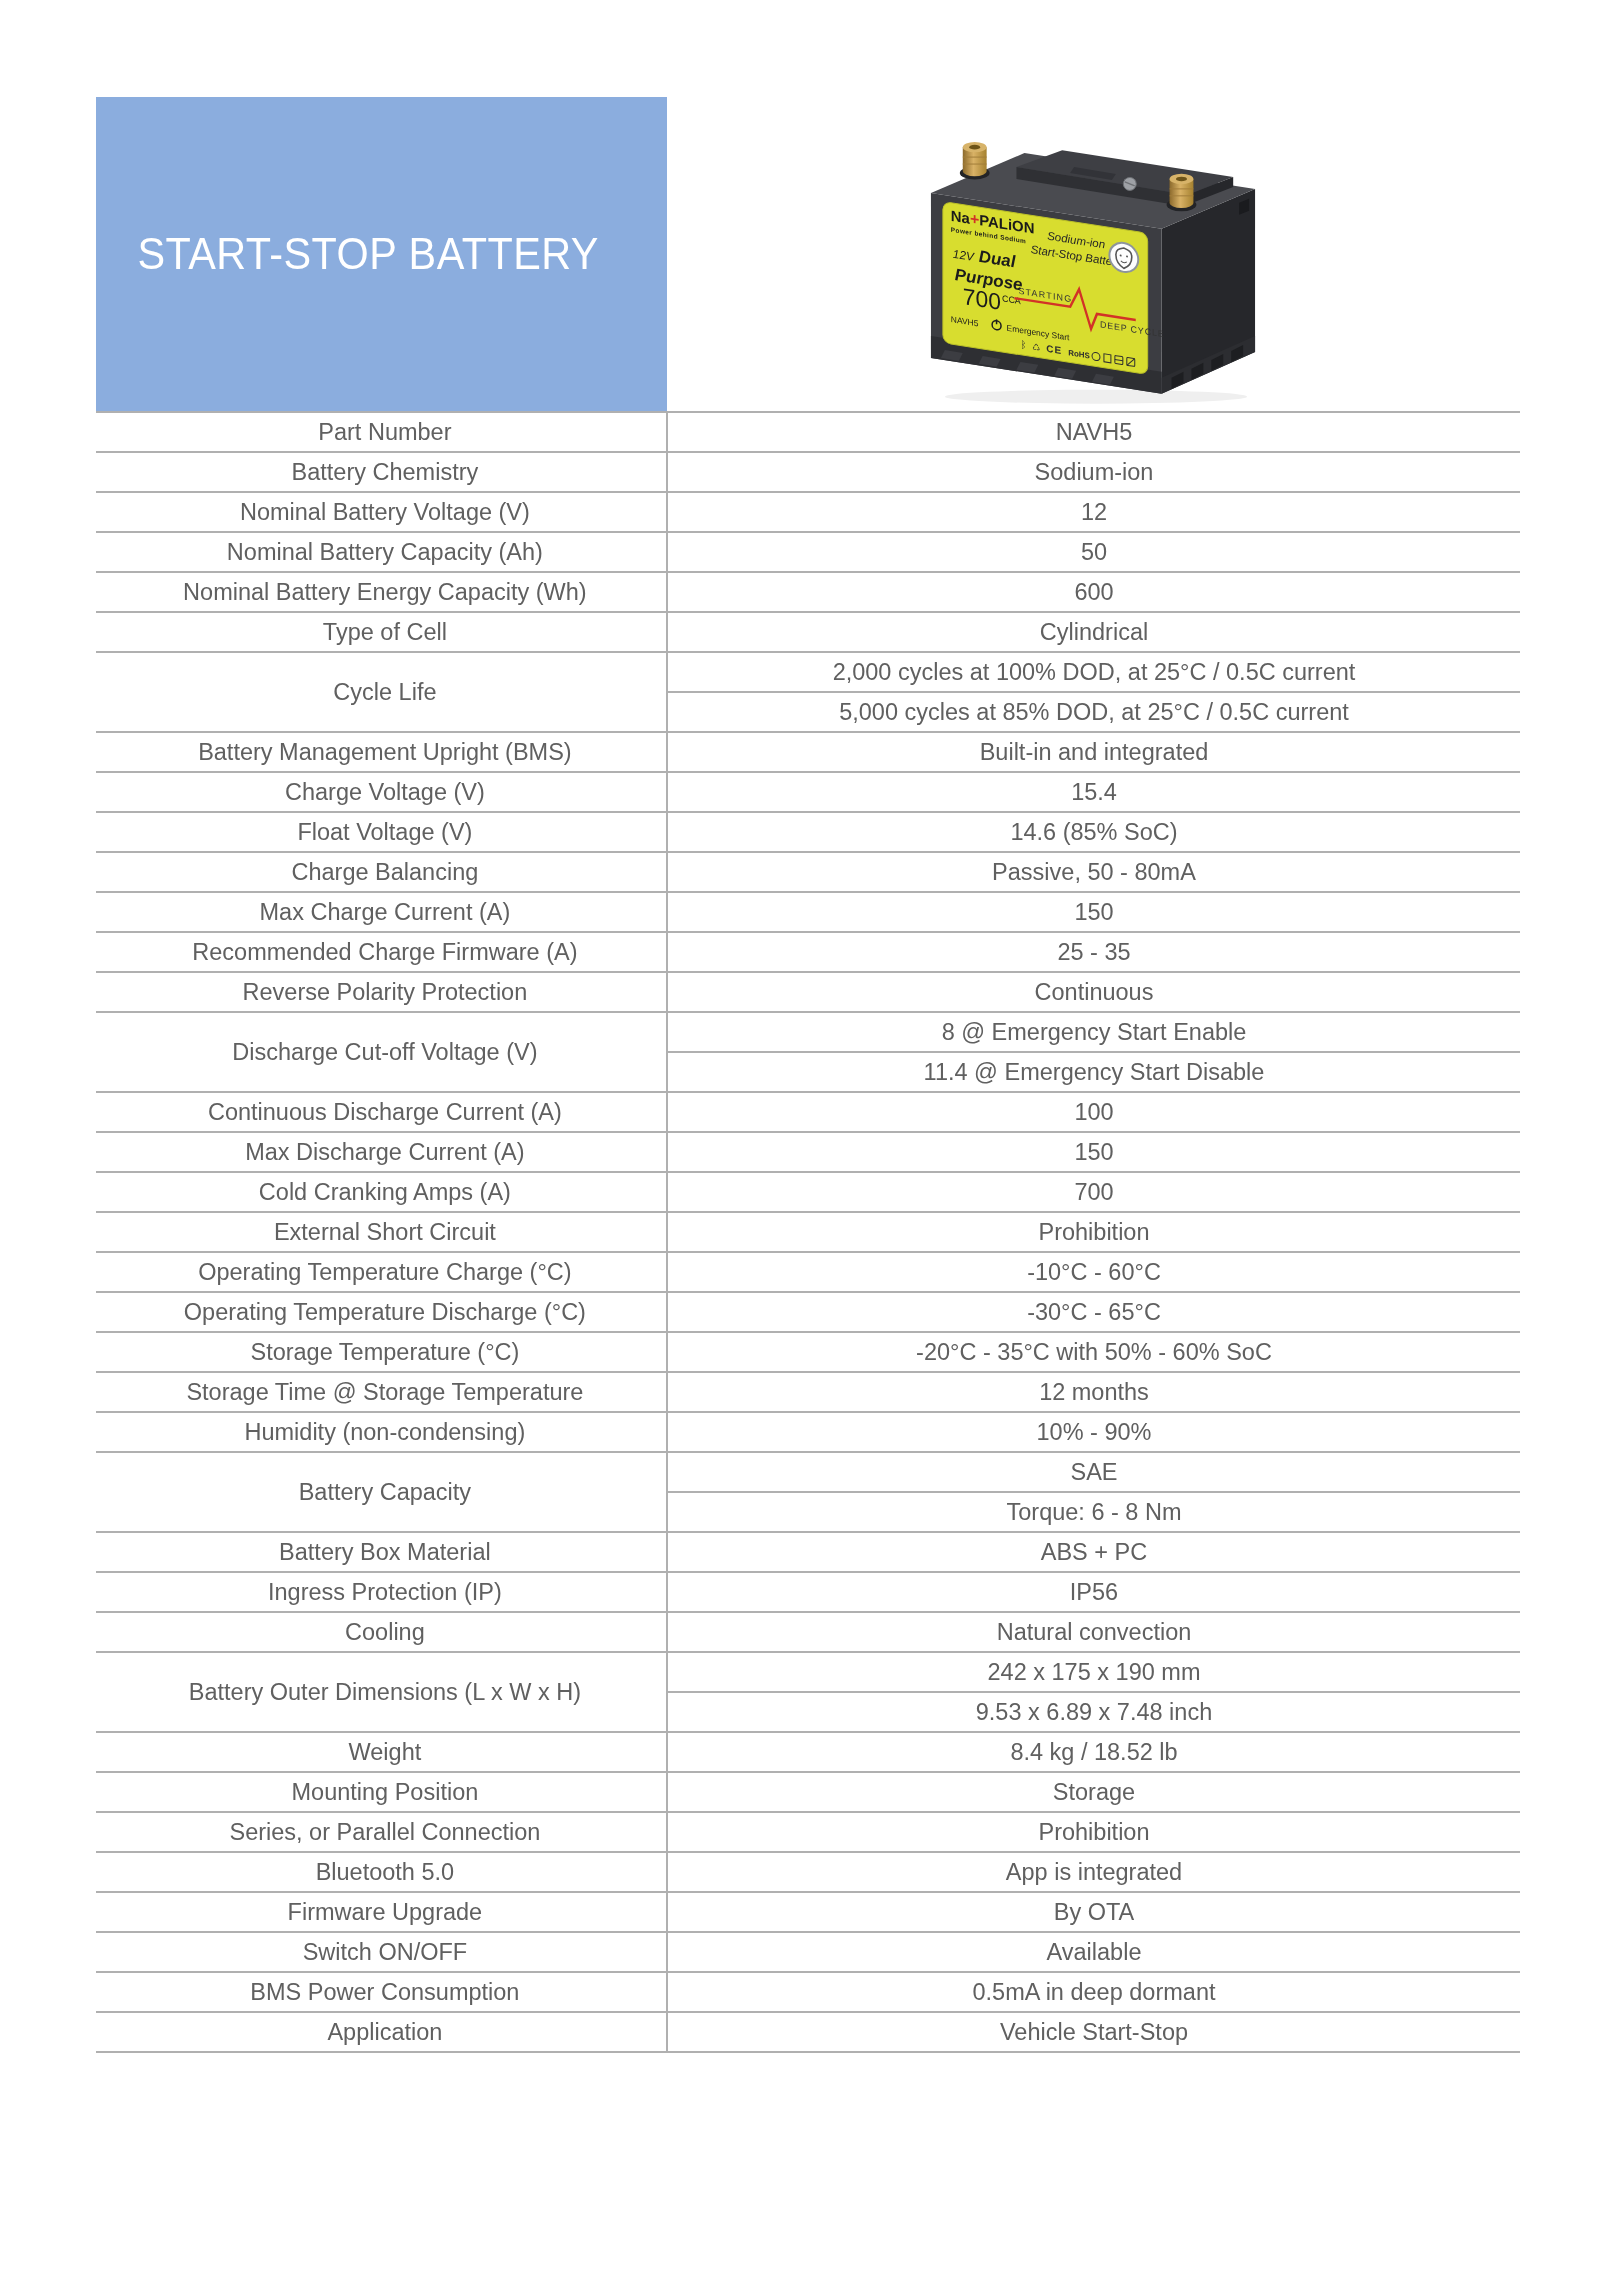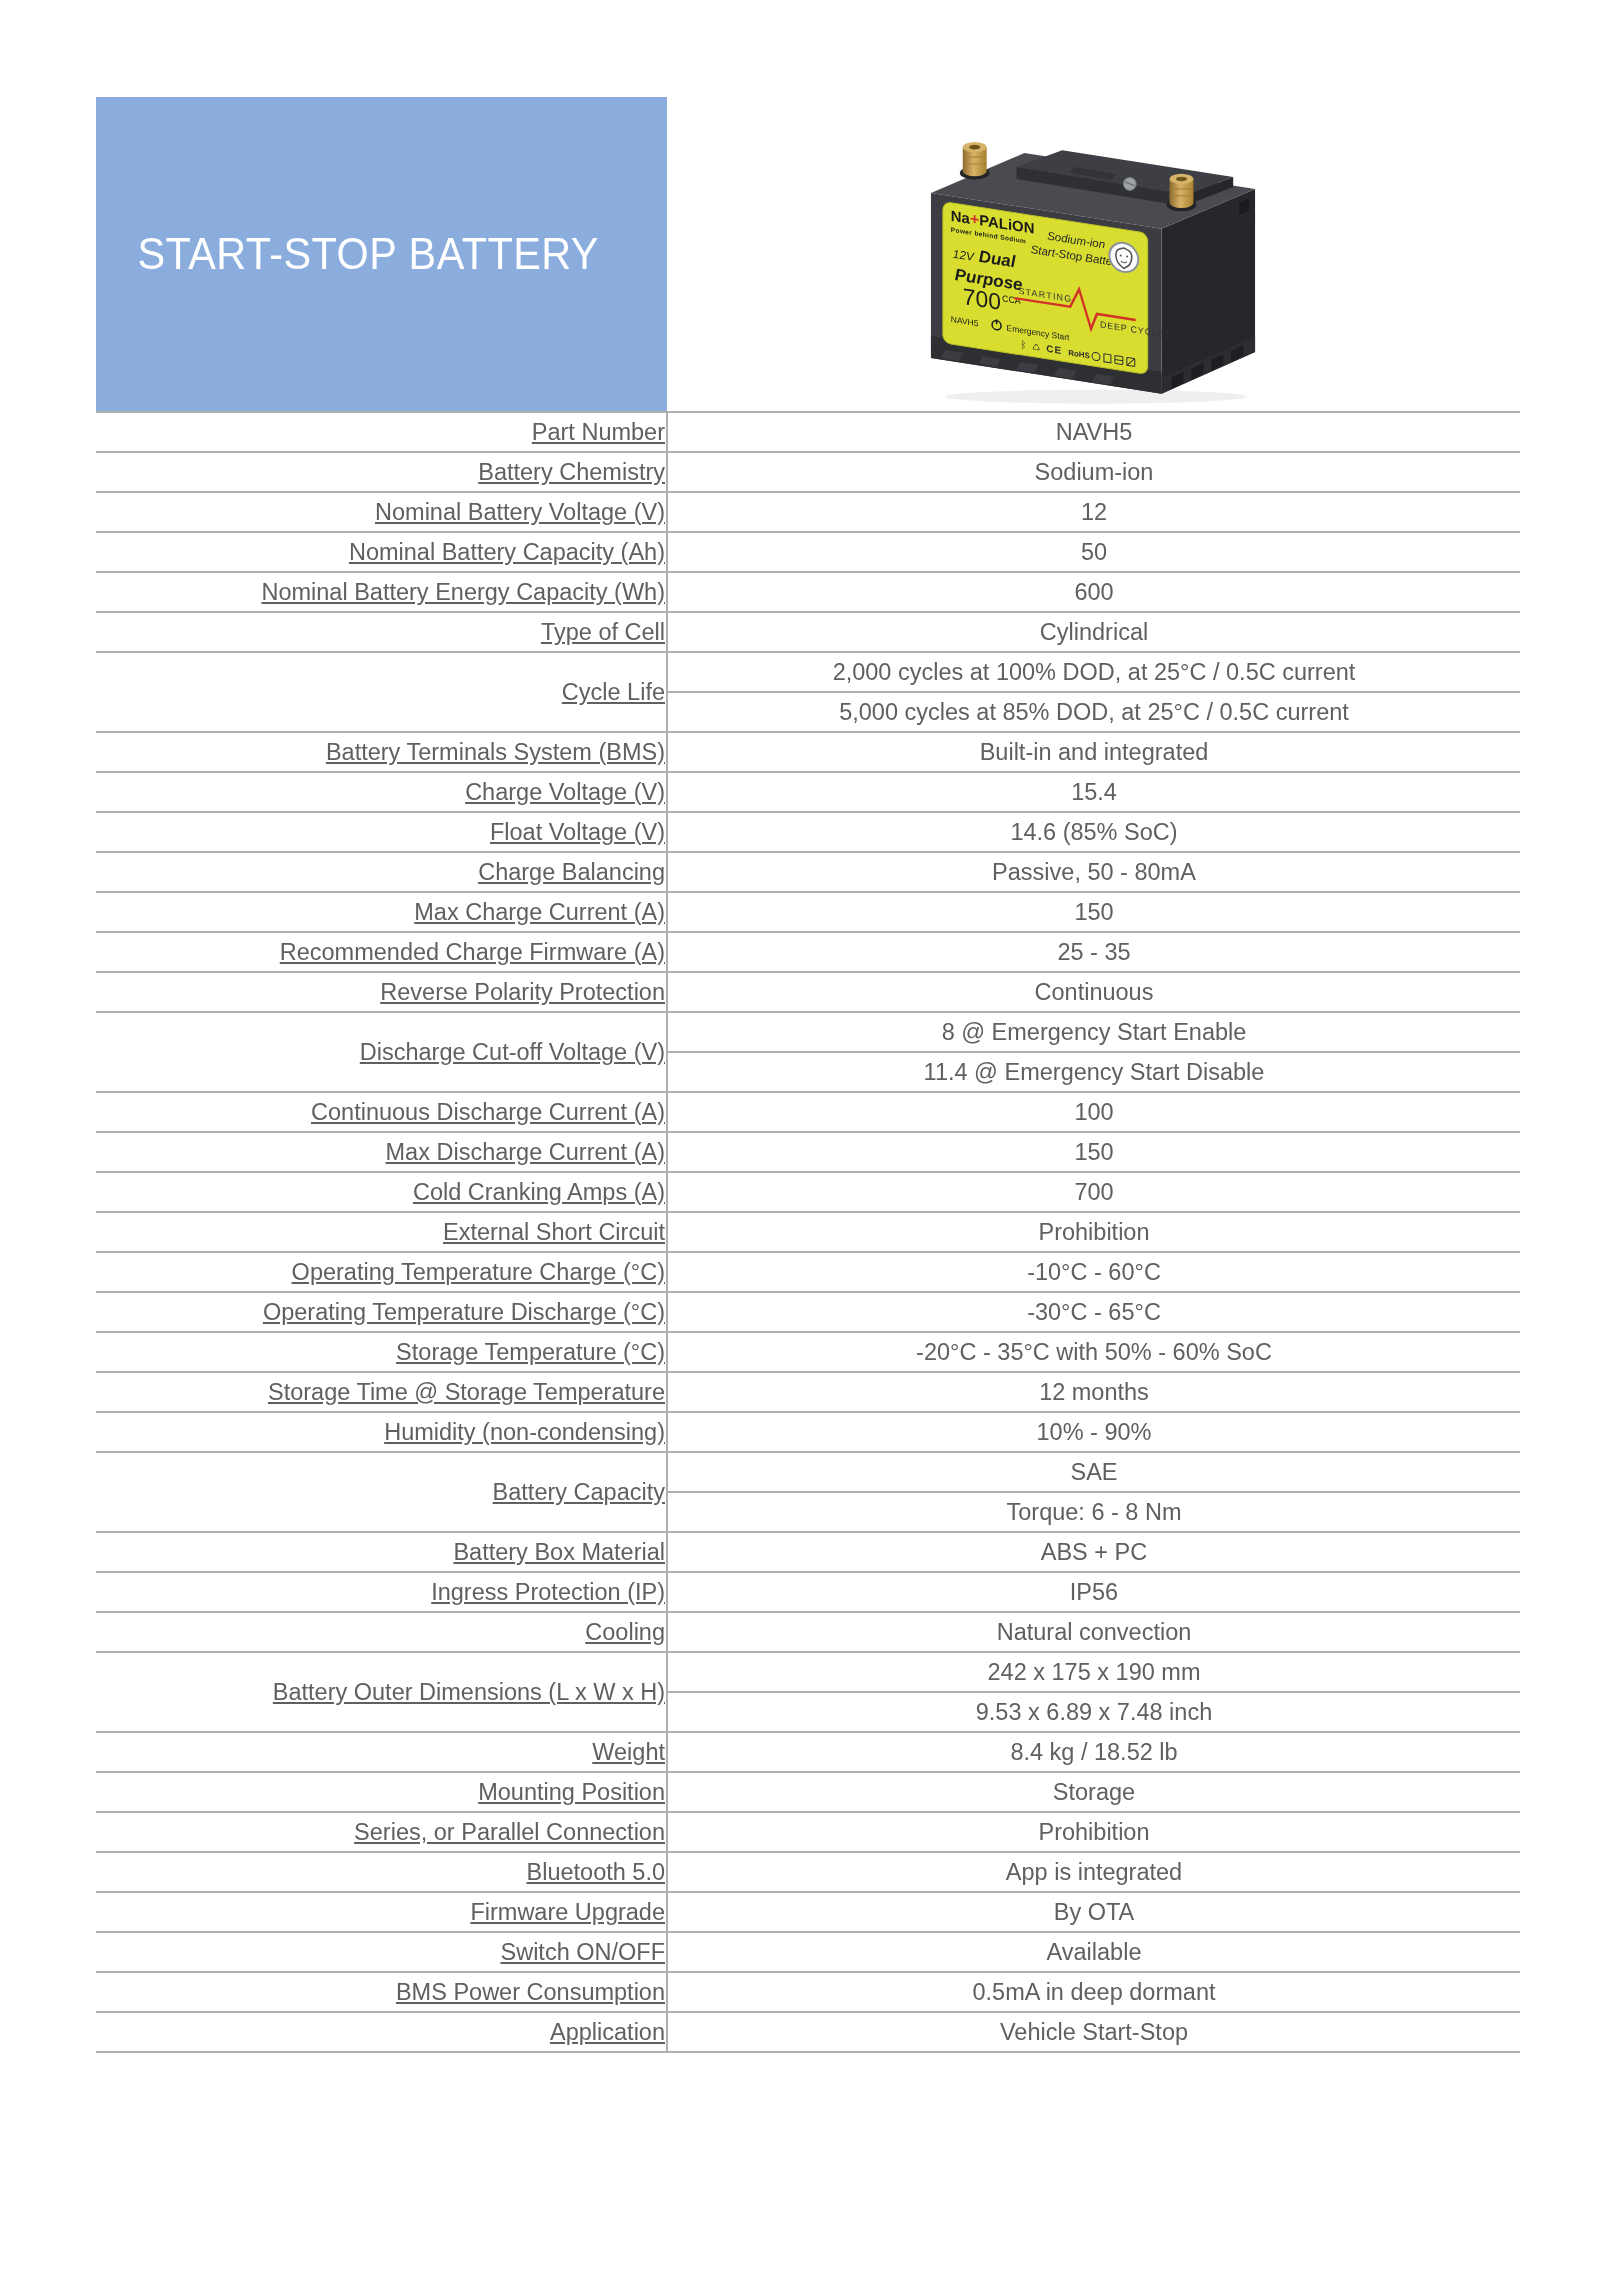--- a/index.html
+++ b/index.html
@@ -45,22 +45,21 @@
     padding-left: 45px;
     transform: scaleX(0.92);
     transform-origin: left center;
     white-space: nowrap;
   }
   td.cell-label {
     border-top: 2.9px solid #b0b0b0;
     border-bottom: 2.9px solid #b0b0b0;
     border-right: 2.9px solid #b0b0b0;
     padding-left: 8.8px;
-    text-align: right;
-    text-decoration: underline;
+    text-align: center;
   }
   td.cell-value {
     border-top: 2.9px solid #b0b0b0;
     border-bottom: 2.9px solid #b0b0b0;
     text-align: center;
   }
   .battery-img { display: block; margin: 5.9px auto 0 auto; }
 </style>
 </head>
 <body>
@@ -207,21 +206,21 @@
           <td class="cell-value">Cylindrical</td>
         </tr>
         <tr>
           <td class="cell-label" rowspan="2">Cycle Life</td>
           <td class="cell-value">2,000 cycles at 100% DOD, at 25°C / 0.5C current</td>
         </tr>
         <tr>
           <td class="cell-value">5,000 cycles at 85% DOD, at 25°C / 0.5C current</td>
         </tr>
         <tr>
-          <td class="cell-label" rowspan="1">Battery Terminals System (BMS)</td>
+          <td class="cell-label" rowspan="1">Battery Management Upright (BMS)</td>
           <td class="cell-value">Built-in and integrated</td>
         </tr>
         <tr>
           <td class="cell-label" rowspan="1">Charge Voltage (V)</td>
           <td class="cell-value">15.4</td>
         </tr>
         <tr>
           <td class="cell-label" rowspan="1">Float Voltage (V)</td>
           <td class="cell-value">14.6 (85% SoC)</td>
         </tr>

